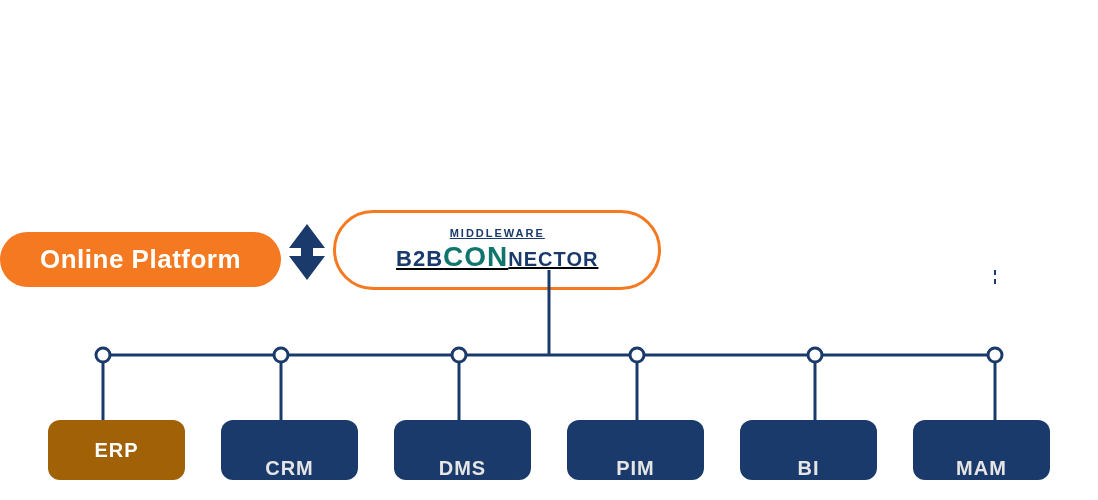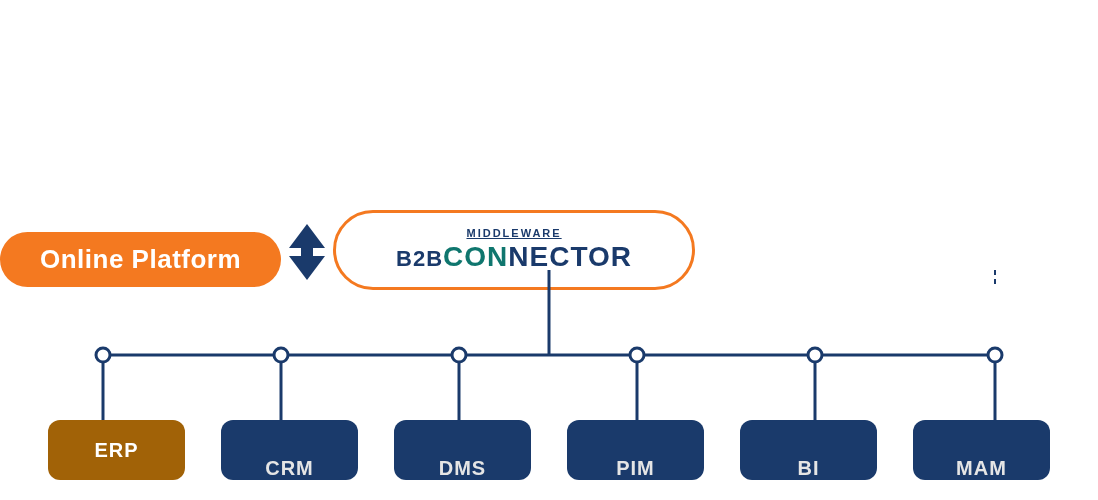--- a/index.html
+++ b/index.html
@@ -71,37 +71,38 @@
       margin-bottom: 2px;
       text-decoration: underline;
     }
 
     .b2b-connector {
       display: flex;
       align-items: baseline;
       font-size: 28px;
       font-weight: 900;
       letter-spacing: 1px;
+      text-decoration: underline;
     }
 
     .b2b-text {
       color: #1a3a6b;
       font-size: 22px;
       font-weight: 900;
     }
 
     .connector-con {
       color: #0f766e;
       font-size: 28px;
       font-weight: 900;
     }
 
     .connector-nector {
       color: #1a3a6b;
-      font-size: 28px;
+      font-size: 20px;
       font-weight: 900;
     }
 
     
     .bottom-section {
       position: absolute;
       bottom: 0;
       left: 0;
       right: 0;
       width: 100%;

